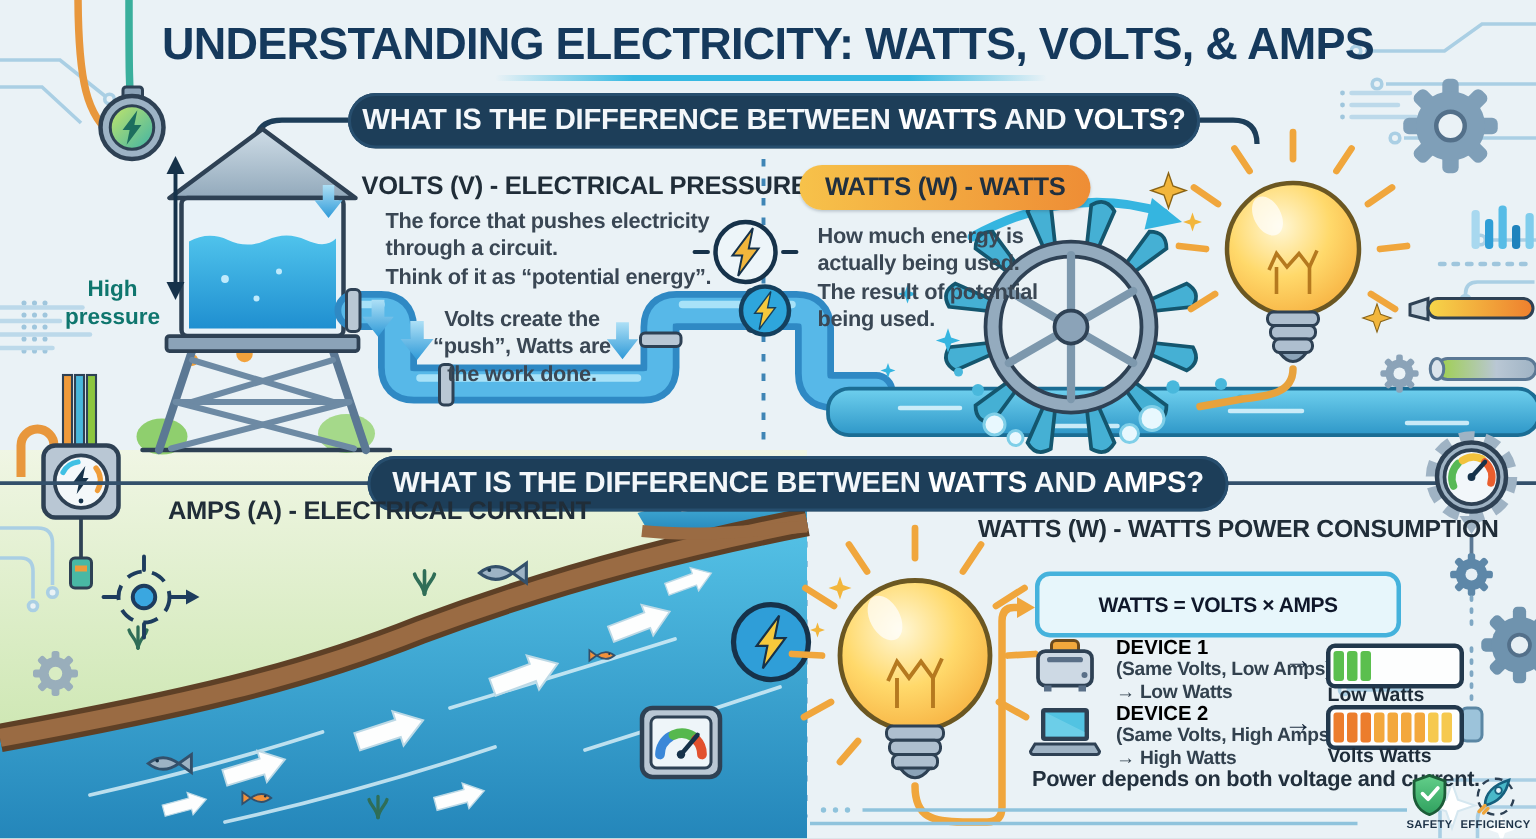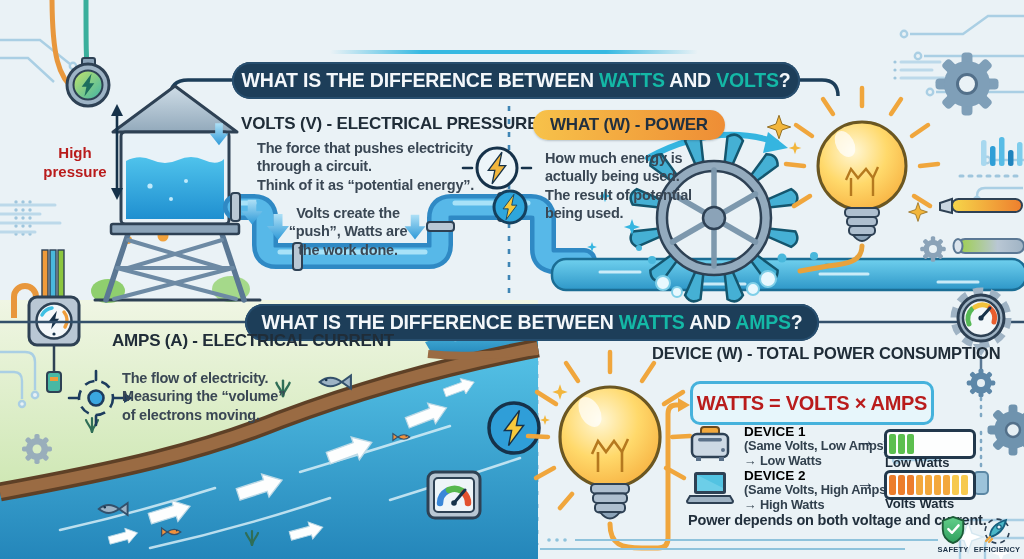--- a/index.html
+++ b/index.html
@@ -5,30 +5,30 @@
   html,body{margin:0;padding:0;background:#cfd8de;}
   .stage{position:relative;width:1024px;height:559px;overflow:hidden;background:#eaf2f6;
          font-family:"Liberation Sans",sans-serif;}
   .abs{position:absolute;}
   .title{left:0;right:0;top:13px;text-align:center;font-weight:bold;font-size:30px;
          letter-spacing:-0.5px;color:#15395c;}
   .title-underline{left:330px;top:50px;width:368px;height:4px;border-radius:2px;
          background:linear-gradient(90deg,rgba(53,185,226,0),#35b9e2 25%,#35b9e2 75%,rgba(53,185,226,0));}
   .banner{height:37px;line-height:37px;border-radius:19px;background:#1d3e59;text-align:center;
           color:#f3f7fa;font-weight:bold;font-size:19.5px;letter-spacing:-0.2px;box-shadow:inset 0 0 0 2px #274e6e;}
-  .banner .hl{color:#14b8a6;}
+  .banner .hl{color:#ffffff;}
   .h-sec{font-weight:bold;font-size:17px;color:#202d38;letter-spacing:-0.2px;white-space:nowrap;}
   .body-txt{font-weight:bold;font-size:14.5px;line-height:1.26;color:#3a4754;white-space:pre-line;
             letter-spacing:-0.2px;}
   .note-txt{text-align:center;}
   .pill{padding:5px 17px;border-radius:17px;background:linear-gradient(90deg,#f7c24a,#ee8d35);
         font-weight:bold;font-size:17px;color:#203040;letter-spacing:-0.2px;box-shadow:0 1px 2px rgba(40,60,80,.25);}
-  .hp-label{width:78px;text-align:center;font-weight:bold;font-size:15px;line-height:1.25;color:#b91c1c;white-space:pre-line;}
+  .hp-label{width:78px;text-align:center;font-weight:bold;font-size:15px;line-height:1.25;color:#0f766e;white-space:pre-line;margin-top:40px;}
   .formula-box{width:238px;height:38px;line-height:38px;text-align:center;border:3px solid #45b2dc;
-        border-radius:10px;background:#e7f6fb;font-weight:bold;font-size:20px;color:#b91c1c;letter-spacing:-0.3px;}
+        border-radius:10px;background:#e7f6fb;font-weight:bold;font-size:14px;color:#0f172a;letter-spacing:-0.3px;}
   .dev-name{font-weight:bold;font-size:13.5px;color:#000000;line-height:1.12;}
   .dev-line{font-weight:bold;font-size:12.8px;color:#32414e;line-height:1.14;letter-spacing:-0.2px;white-space:nowrap;}
   .dev-arrow{font-weight:bold;font-size:19px;color:#16273a;}
   .meter{width:82px;height:20px;border:3px solid #22384c;border-radius:6px;background:#fdfefe;
          padding:2px;display:flex;gap:2px;box-sizing:content-box;}
   .meter i{flex:0 0 7px;height:100%;border-radius:2px;}
   .m-low i{background:#5bbf4e;}
   .m-high i{background:#f3a83c;}
   .m-high i:nth-child(-n+3){background:#ec7d2c;}
   .m-high i:nth-child(n+8){background:#f6c94e;}
@@ -511,59 +511,57 @@
           <circle cx="557" cy="540" r="1.8"></circle>
           <circle cx="565" cy="540" r="1.8"></circle>
         </g>
   <path d="M575 540 H 938" stroke="#8fc3dc" stroke-width="2.2"></path>
   <path d="M540 549 H 905" stroke="#8fc3dc" stroke-width="2.2"></path>
   <use href="#star" transform="translate(968,537) scale(1.7)" fill="#ffffff" stroke="#d5e7f0" stroke-width="0.8"></use>
   <use href="#star" transform="translate(1001,553) scale(1)" fill="#ffffff"></use>
 </g>
 </svg>
 
+<div class="abs title">UNDERSTANDING ELECTRICITY: WATTS, VOLTS, &amp; AMPS</div>
 <div class="abs title-underline"></div>
 
 <div class="abs banner" style="left:232px;top:62px;width:568px">
   <span>WHAT IS THE DIFFERENCE BETWEEN</span>
   <span class="hl">WATTS</span>
   <span>AND</span>
   <span class="hl">VOLTS</span><span>?</span>
 </div>
 
 <div class="abs hp-label" style="left:36px;top:144px">High
 pressure</div>
 
 <div class="abs h-sec" style="left:241px;top:114px">VOLTS (V) - ELECTRICAL PRESSURE</div>
 <div class="abs body-txt note-txt" style="left:288px;top:204px;width:120px">Volts create the
 “push”, Watts are
 the work done.</div>
 <div class="abs body-txt" style="left:257px;top:139px;width:250px">The force that pushes electricity
 through a circuit.
 Think of it as “potential energy”.</div>
 
-<div class="abs pill" style="left:533px;top:110px">WHAT (W) - POWER</div>
+<div class="abs pill" style="left:533px;top:110px">WATTS (W) - WATTS</div>
 <div class="abs body-txt" style="left:545px;top:149px;width:180px">How much energy is
 actually being used.
 The result of potential
 being used.</div>
 
 <div class="abs banner" style="left:245px;top:304px;width:574px">
   <span>WHAT IS THE DIFFERENCE BETWEEN</span>
   <span class="hl">WATTS</span>
   <span>AND</span>
   <span class="hl">AMPS</span><span>?</span>
 </div>
 
 <div class="abs h-sec" style="left:112px;top:331px">AMPS (A) - ELECTRICAL CURRENT</div>
-<div class="abs body-txt" style="left:122px;top:369px;width:190px">The flow of electricity.
-Measuring the “volume”
-of electrons moving.</div>
-
-<div class="abs h-sec" style="left:652px;top:344px;font-size:16.5px">DEVICE (W) - TOTAL POWER CONSUMPTION</div>
+
+<div class="abs h-sec" style="left:652px;top:344px;font-size:16.5px">WATTS (W) - WATTS POWER CONSUMPTION</div>
 <div class="abs formula-box" style="left:690px;top:381px">WATTS = VOLTS × AMPS</div>
 
 <div class="abs" style="left:688px;top:424px;width:190px;height:90px">
   <svg class="abs" style="left:0;top:1px" width="44" height="40" viewBox="0 0 44 40">
     <rect x="13" y="2" width="18" height="11" rx="3" fill="#f2a83c" stroke="#6b4a1d" stroke-width="2"></rect>
     <rect x="4" y="9" width="36" height="23" rx="5" fill="#cdd9e4" stroke="#2e4154" stroke-width="2.5"></rect>
     <rect x="10" y="13" width="24" height="3.5" rx="1.7" fill="#5a7088"></rect>
     <circle cx="35" cy="25" r="2" fill="#5a7088"></circle>
     <rect x="8" y="32" width="5" height="4" fill="#5a7088"></rect>
         <rect x="31" y="32" width="5" height="4" fill="#5a7088"></rect>

